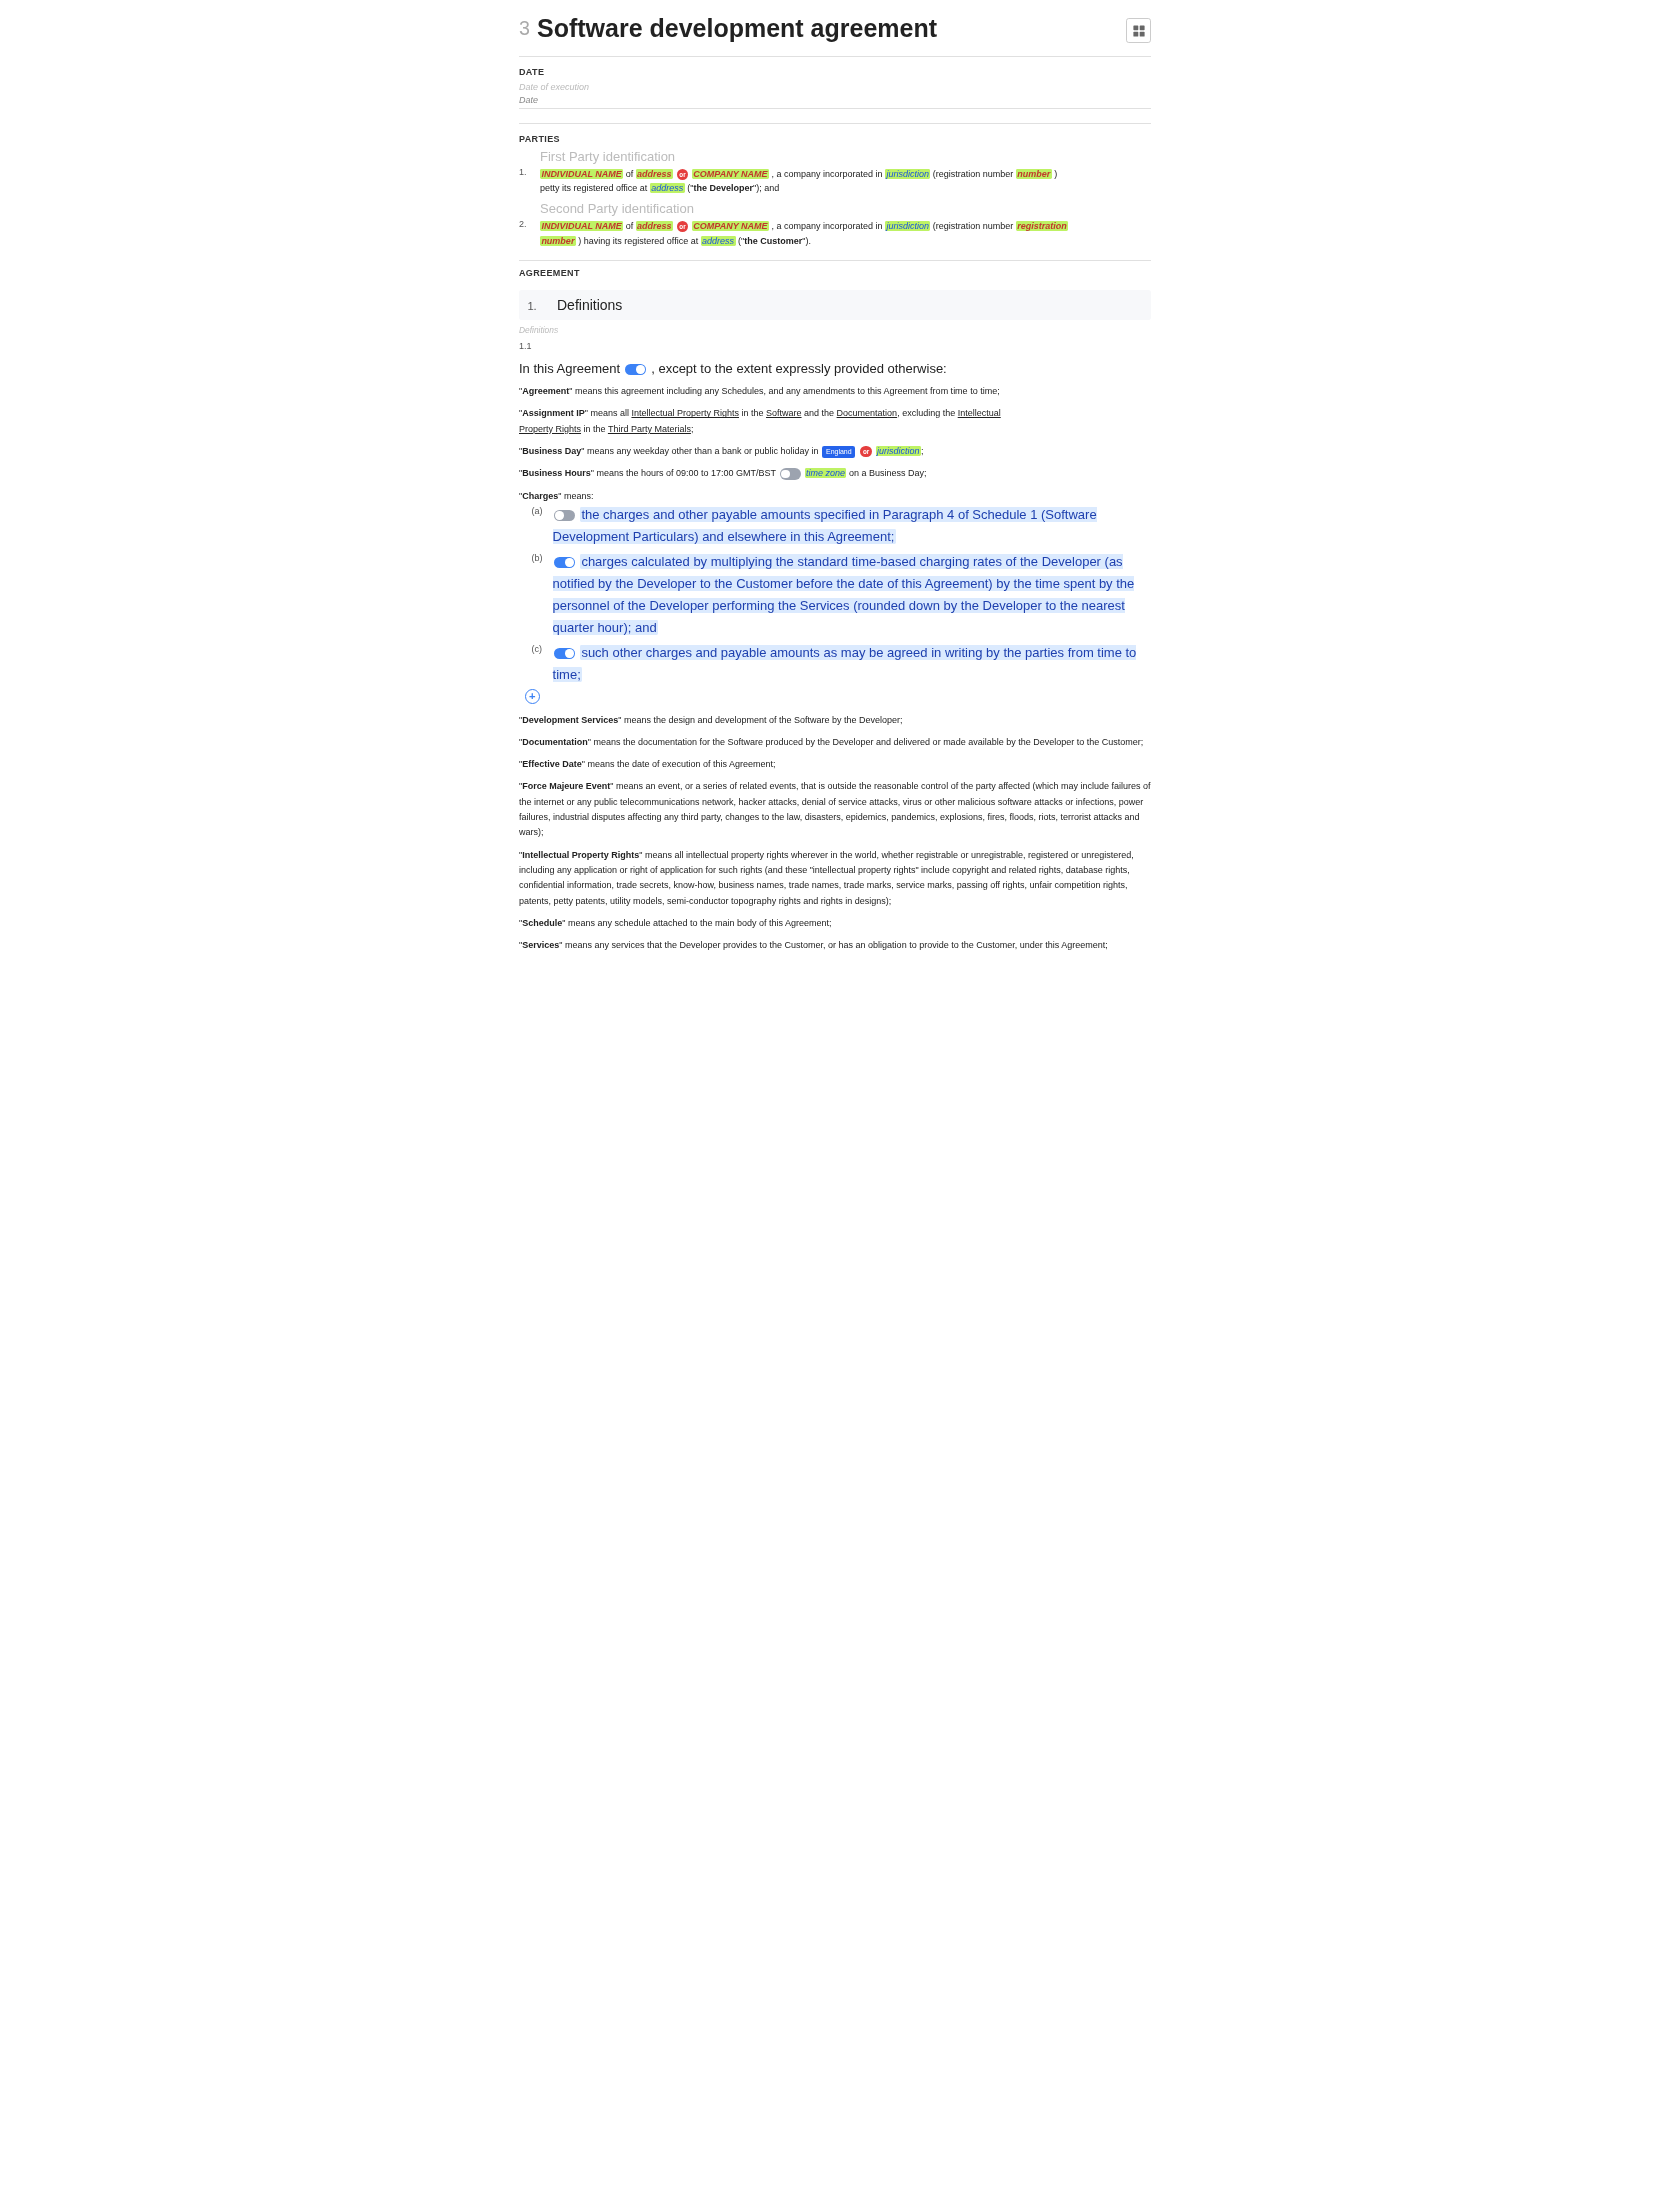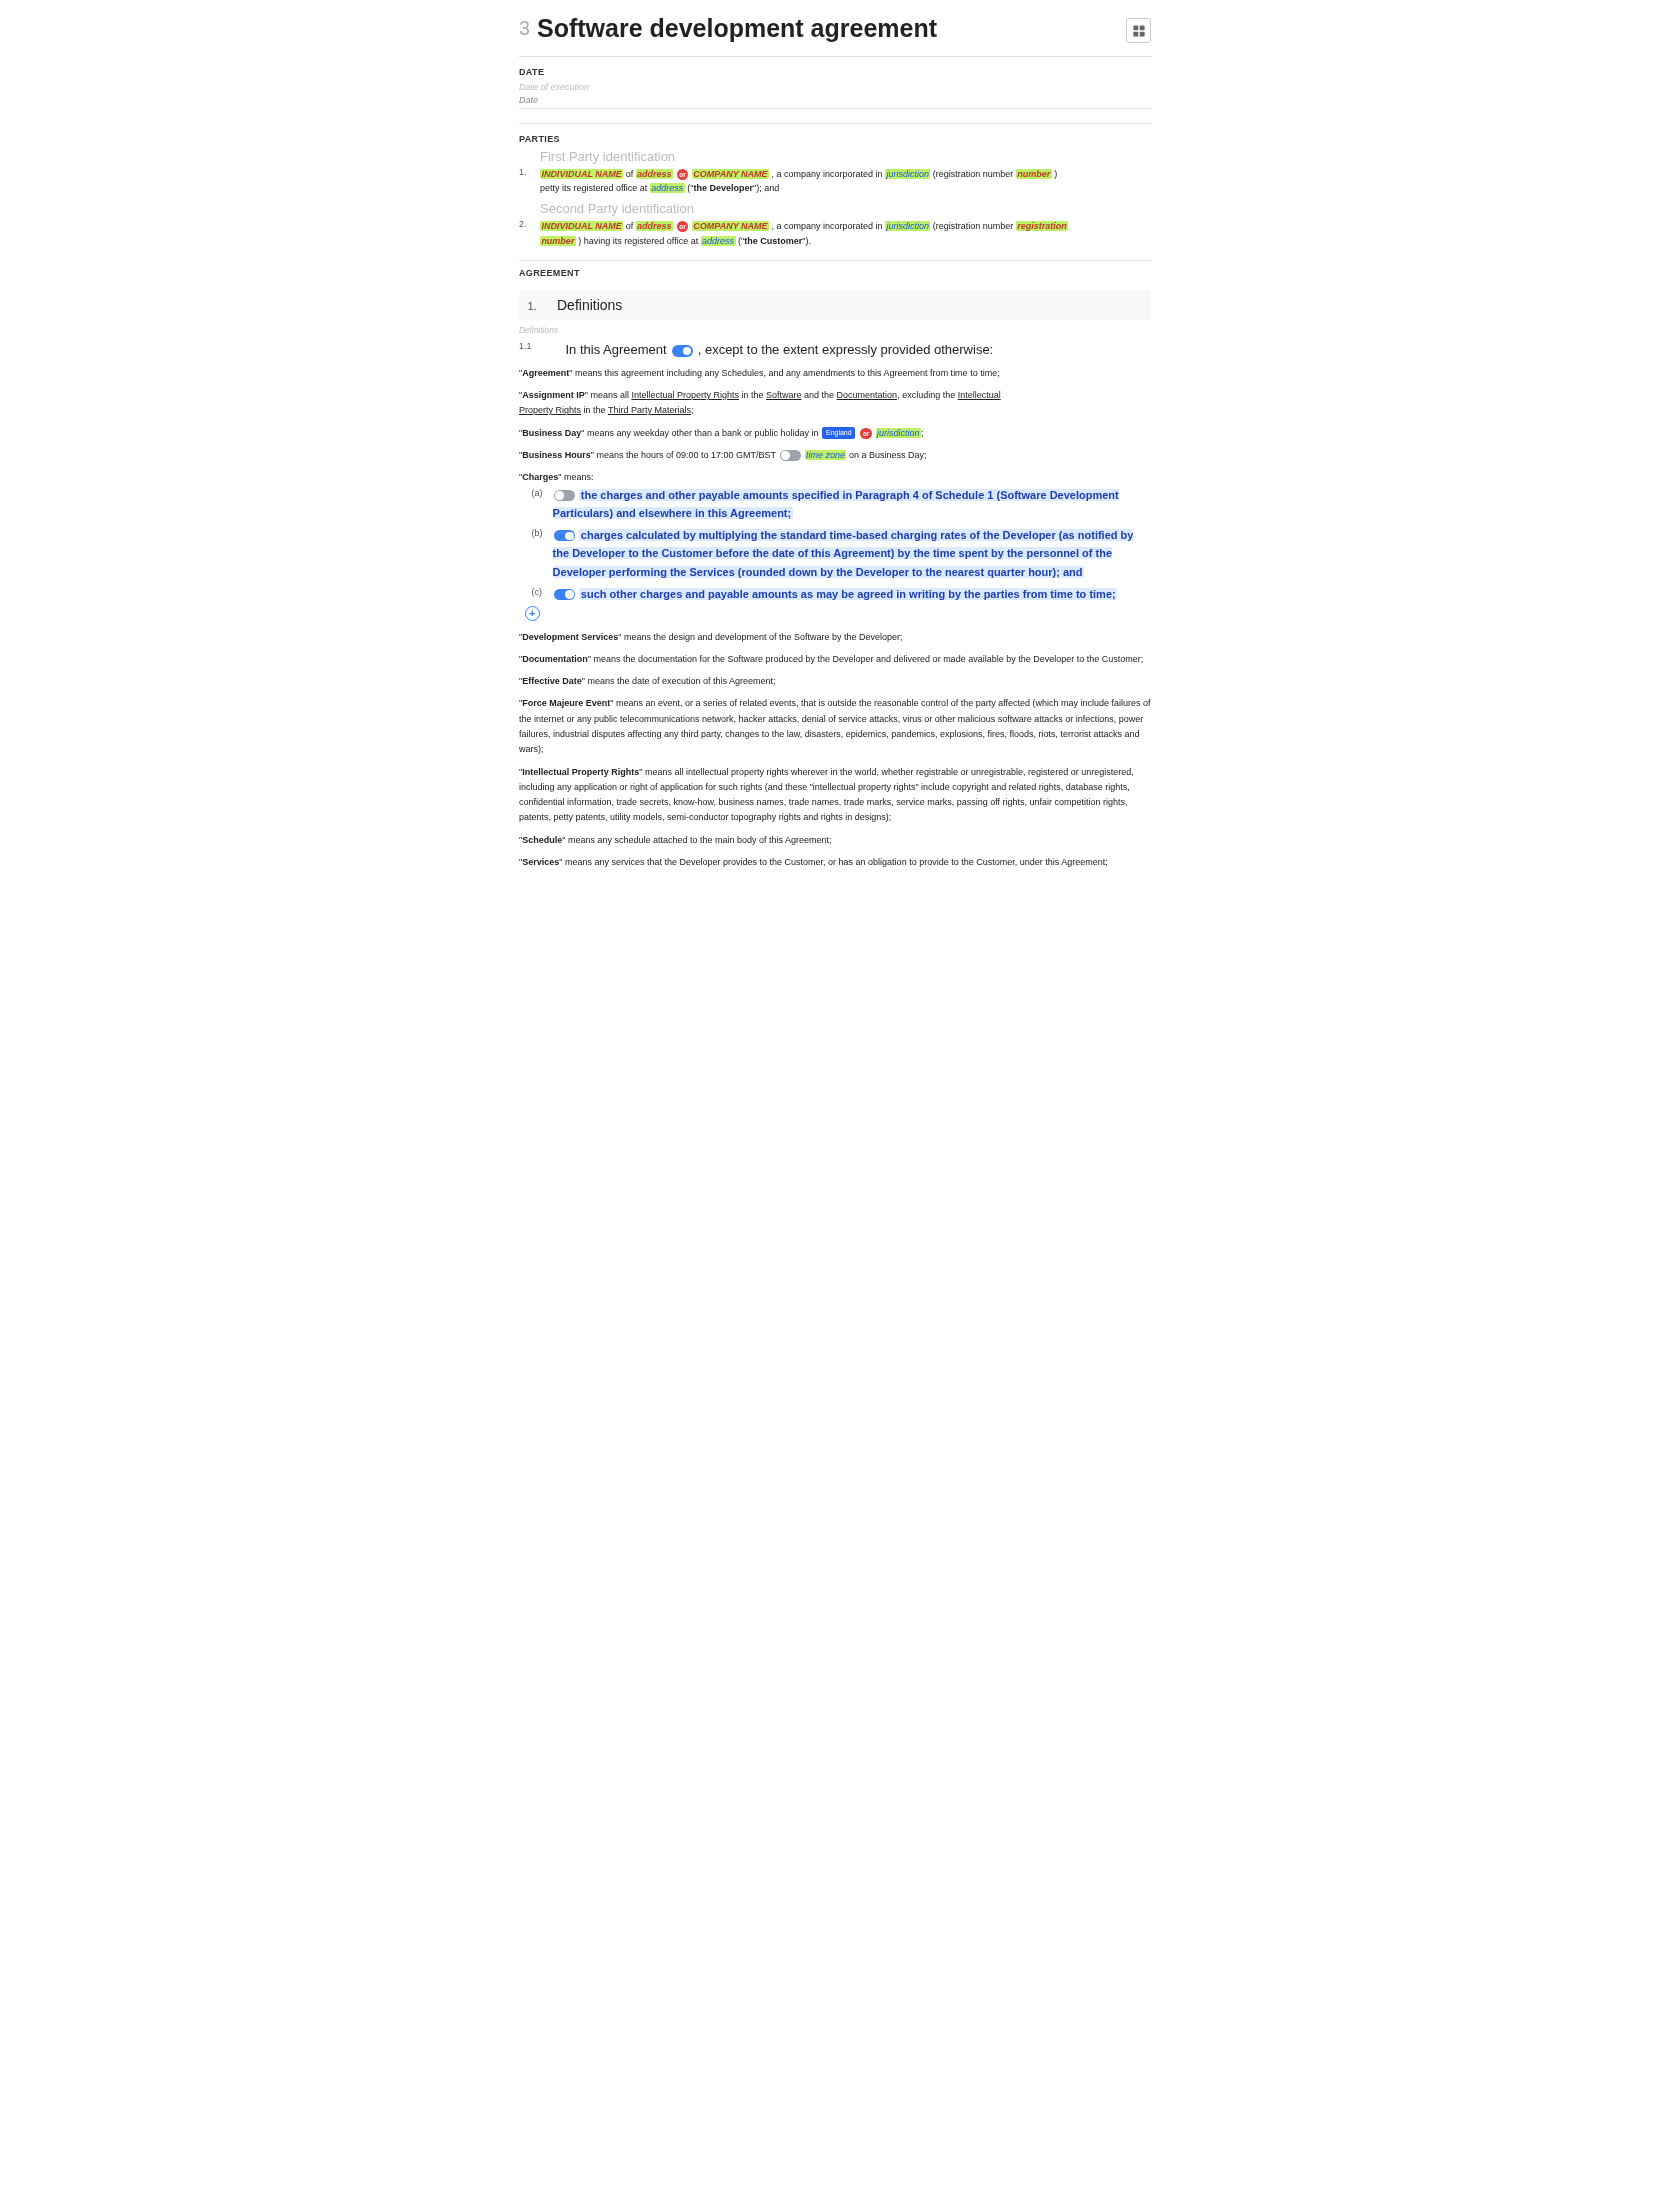--- a/index.html
+++ b/index.html
@@ -161,22 +161,23 @@
       color: #222;
     }
     .def-hint {
       font-style: italic;
       color: #bbb;
       font-size: 8.4px;
       margin: 4.2px 0 4.2px 0;
     }
     .clause-row {
       display: flex;
-      gap: 24px;
+      gap: 7px;
       margin-bottom: 4.2px;
+      flex-direction: column;
     }
     .clause-num {
       min-width: 22.5px;
       font-size: 9px;
       color: #555;
       padding-top: 1.4px;
     }
     .clause-text {
       flex: 1;
       font-size: 13px;
@@ -232,24 +233,23 @@
       display: flex;
       gap: 5.6px;
       margin-bottom: 2.8px;
     }
     .sub-list-label {
       min-width: 15.4px;
       font-size: 9px;
       color: #555;
     }
     .sub-list-text {
-      font-size: 11px;
+      font-size: 13px;
       line-height: 1.7;
       flex: 1;
-      font-weight: bold;
     }
     .highlight-blue-bg {
       background: #dbeafe;
       color: #1e40af;
       padding: 0 1.4px;
       border-radius: 1.4px;
     }
     .add-btn {
       display: inline-flex;
       align-items: center;

